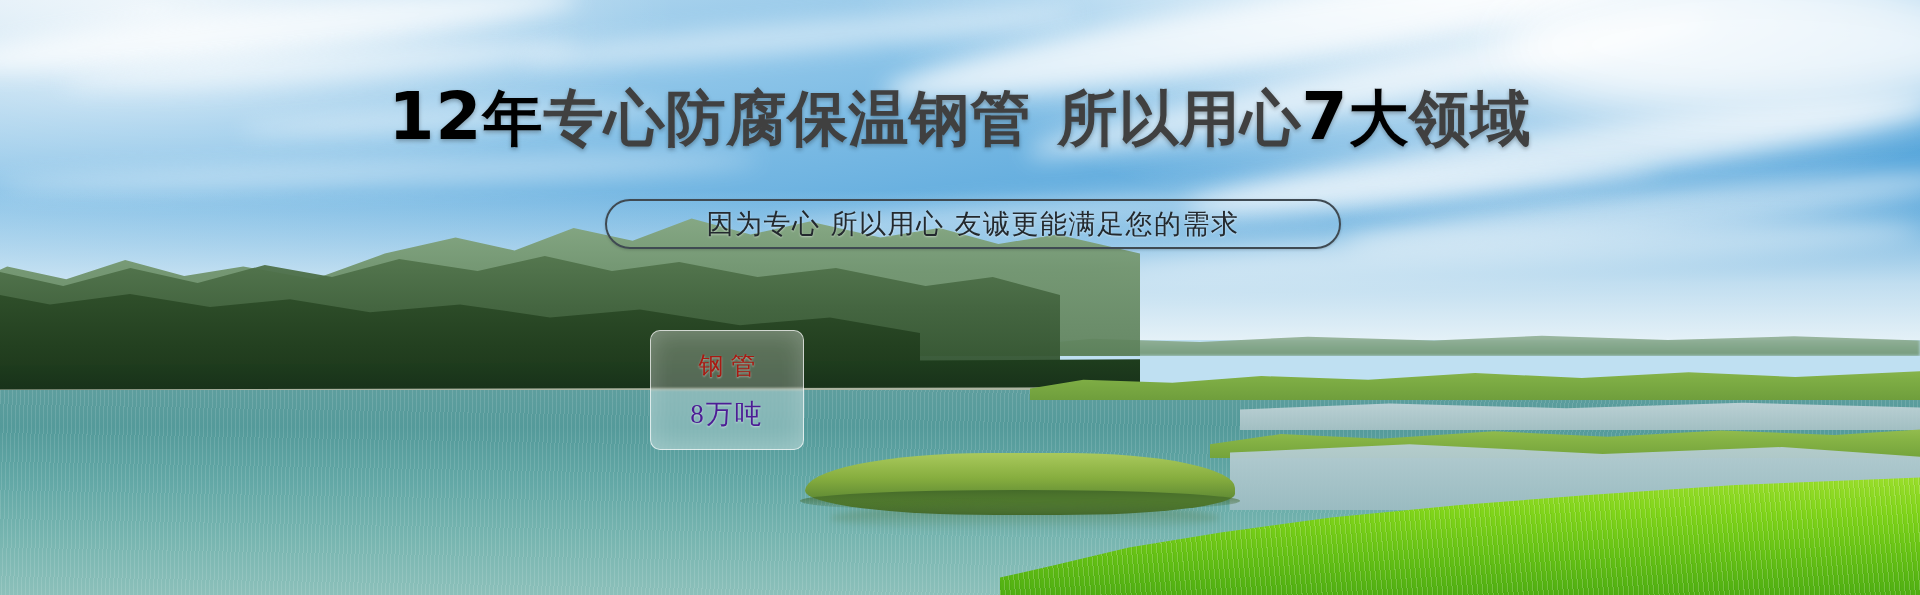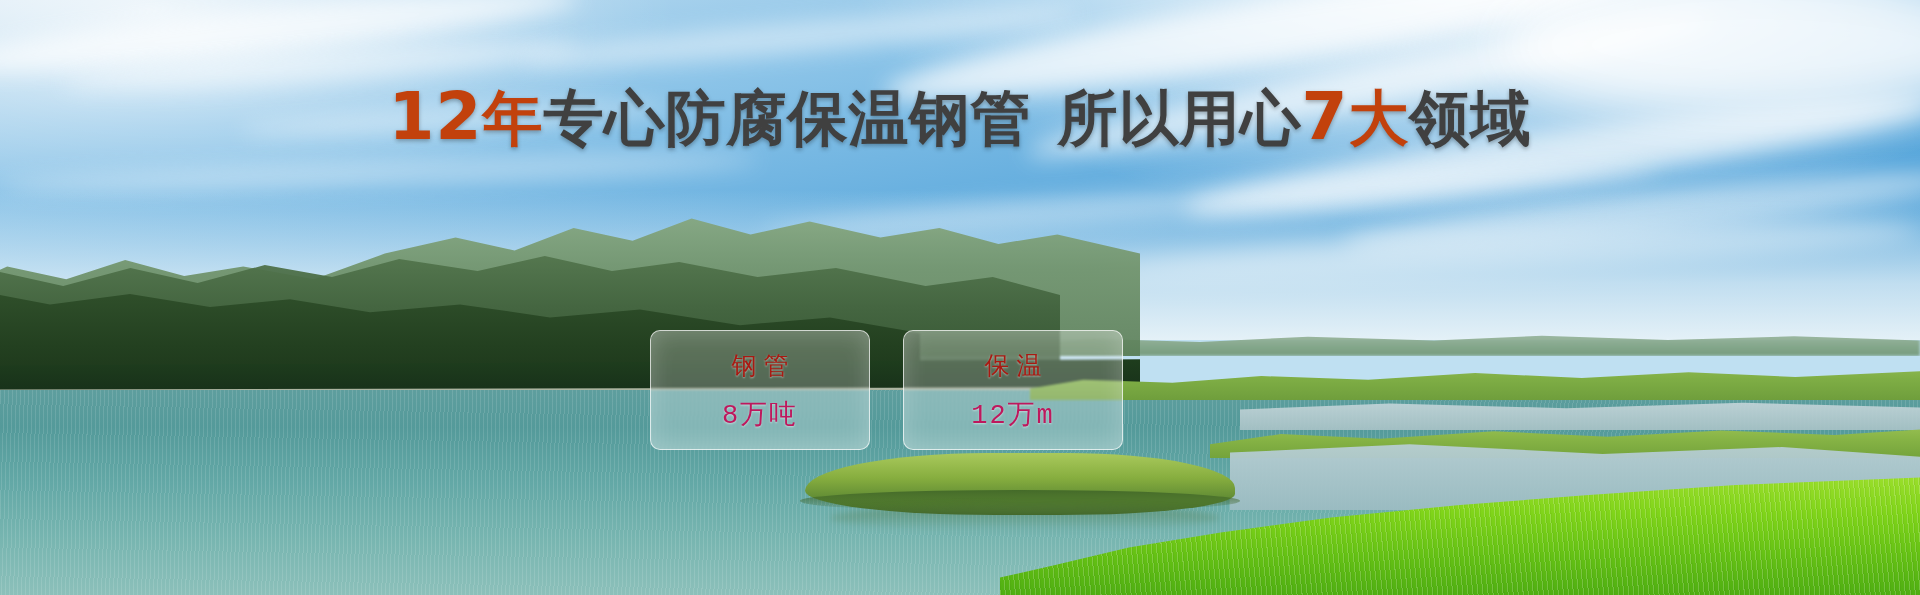--- a/index.html
+++ b/index.html
@@ -177,21 +177,21 @@
     text-align:center;
     font-family:"DejaVu Sans","Liberation Sans",sans-serif;
     font-weight:bold;
     font-size:60px;
     line-height:1;
     letter-spacing:1px;
     white-space:nowrap;
     text-shadow:0 2px 4px rgba(0,0,0,.30);
   }
   .hl-dark { color:#404040; }
-  .hl-red  { color:#c2410c; }
+  .hl-red  { color:#000000; }
   .hl-num  { font-size:66px; }
   .hl-gap  { display:inline-block; width:26px; }
 
   
   .pill {
     position:absolute; left:605px; top:199px;
     width:736px; height:50px;
     border:2px solid #3f4a52;
     border-radius:26px;
     display:flex; align-items:center; justify-content:center;
@@ -205,42 +205,42 @@
     white-space:nowrap;
     text-shadow:0 1px 2px rgba(255,255,255,.45);
   }
 
   
   .cards {
     position:absolute; left:650px; top:330px;
     display:flex; gap:33px;
   }
   .card {
-    width:220px; height:120px;
+    width:154px; height:120px;
     border-radius:10px;
     background:rgba(255,255,255,.26);
     border:1px solid rgba(255,255,255,.72);
     backdrop-filter:blur(1px);
     display:flex; flex-direction:column;
     align-items:center; justify-content:center;
     gap:14px;
     box-shadow:inset 0 0 24px rgba(255,255,255,.22);
   }
   .card-title {
     font-family:"DejaVu Sans","Liberation Sans",sans-serif;
     font-size:25px;
     color:#a81a12;
     letter-spacing:7px;
     text-indent:7px;
     text-shadow:0 1px 2px rgba(255,255,255,.5);
   }
   .card-value {
-    font-family:Liberation Mono, monospace;
+    font-family:Liberation Serif, serif;
     font-size:27px;
-    color:#be185d;
+    color:#4c1d95;
     letter-spacing:2px;
     text-shadow:0 1px 2px rgba(255,255,255,.5);
   }
   .card-value sup { font-size:16px; vertical-align:super; }
 </style>
 </head>
 <body>
 
 <div id="banner">
 
@@ -282,29 +282,28 @@
   <div class="island-edge"></div>
   <div class="island-refl"></div>
 
   <div class="grass-front"></div>
   <div class="grass-blades"></div>
 
   <div class="headline">
     <span class="hl-red hl-num">12</span><span class="hl-red">年</span><span class="hl-dark">专心防腐保温钢管</span><span class="hl-gap"></span><span class="hl-dark">所以用心</span><span class="hl-red hl-num">7</span><span class="hl-red">大</span><span class="hl-dark">领域</span>
   </div>
 
+  <div class="pill">
+    <span class="pill-text">因为专心 所以用心  友诚更能满足您的需求</span>
+  </div>
 
   <div class="cards">
 
     <div class="card">
       <div class="card-title">钢管</div>
       <div class="card-value"><span>8万吨</span></div>
     </div>
 
 
-    <div class="card">
-      <div class="card-title">保温</div>
-      <div class="card-value"><span>12万m</span></div>
-    </div>
 
   </div>
 
 </div>
 
 </body></html>

